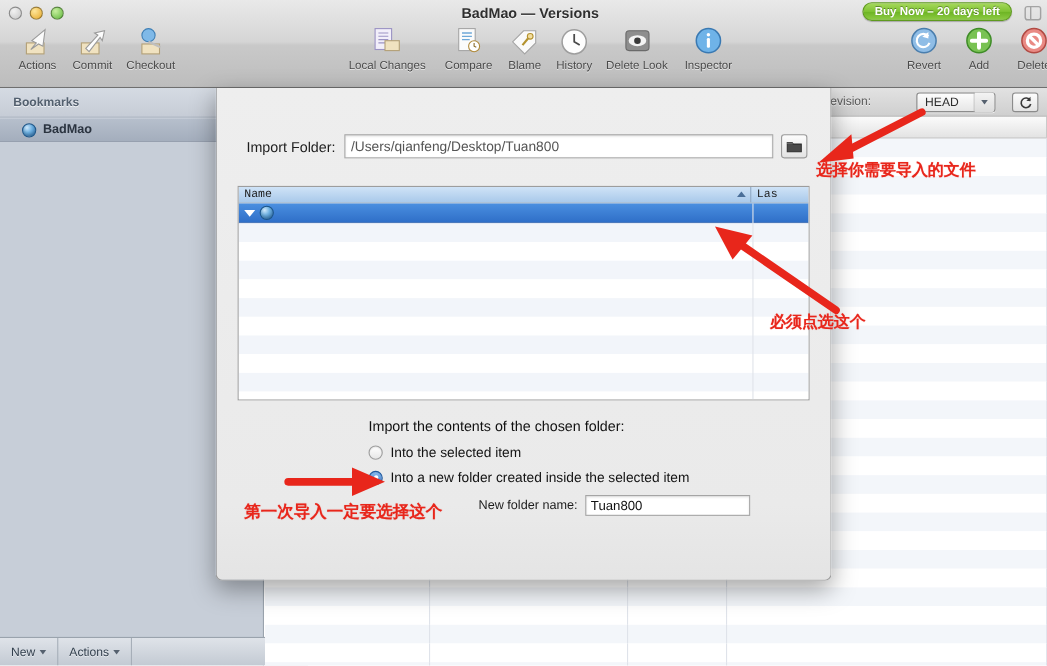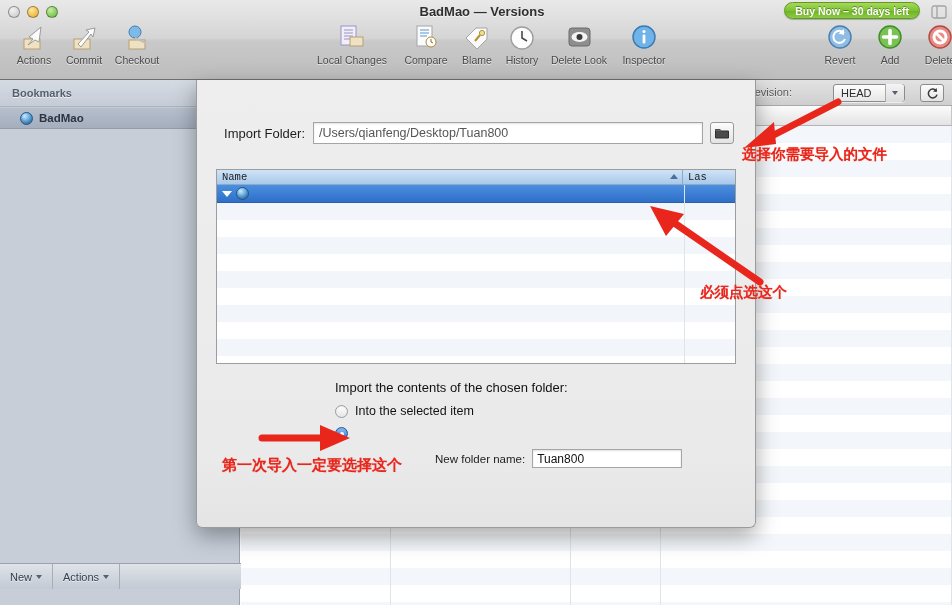--- a/index.html
+++ b/index.html
@@ -71,21 +71,21 @@
     background:linear-gradient(to bottom,#b6bfcc,#a4aebd);
     border-top:1px solid #c4cbd6; border-bottom:1px solid #929cab;
   }
   .globe{
     width:13px;height:13px;border-radius:50%;
     background:radial-gradient(circle at 32% 28%,#cfe8fb 0%,#6fb2e3 42%,#2b6fae 100%);
     border:1px solid #1d5689; box-shadow:inset 0 -2px 3px rgba(0,0,0,.2);
   }
 
   .sb-bottom{
-    position:absolute; left:0; bottom:16px; width:280px; height:26px;
+    position:absolute; left:0; bottom:0; width:280px; height:26px;
     background:linear-gradient(to bottom,#dfe3e9,#c3cad3);
     border-top:1px solid #9aa3ad; display:flex; align-items:stretch;
   }
   .sb-btn{
     padding:0 10px; display:flex; align-items:center; gap:4px;
     font-size:11px; color:#33404e; border-right:1px solid #a6aeb8;
     text-shadow:0 1px 0 rgba(255,255,255,.6);
   }
   .caret{ width:0;height:0;border-left:3px solid transparent;border-right:3px solid transparent;
           border-top:4px solid #56616f; }
@@ -240,21 +240,21 @@
   <div class="toolbar">
 
     <div class="traffic">
       <div class="tl close"></div>
       <div class="tl min"></div>
       <div class="tl max"></div>
     </div>
 
     <div class="win-title">BadMao — Versions</div>
 
-    <div class="buy-now">Buy Now – 30 days left</div>
+    <div class="buy-now">Buy Now – 20 days left</div>
 
     <div class="tb-toggle">
       <svg width="18" height="16" viewBox="0 0 18 16">
         <rect x="2" y="2" width="14" height="12" rx="2" fill="none" stroke="#555" stroke-width="1.3"></rect>
         <line x1="7" y1="2" x2="7" y2="14" stroke="#555" stroke-width="1.3"></line>
       </svg>
     </div>
 
     <div class="tb-items">
 
@@ -671,20 +671,21 @@
     <div class="sheet-opts">
       <div class="opt-title">Import the contents of the chosen folder:</div>
 
       <div class="radio-line">
         <span class="radio"></span>
         <span class="radio-lbl">Into the selected item</span>
       </div>
 
       <div class="radio-line">
         <span class="radio on"></span>
+        <span class="radio-lbl">Into a new folder created inside the selected item</span>
       </div>
 
       <div class="nfn-line">
         <span class="nfn-label">New folder name:</span>
         <span class="nfn-field">Tuan800</span>
       </div>
     </div>
 
   </div>
 

